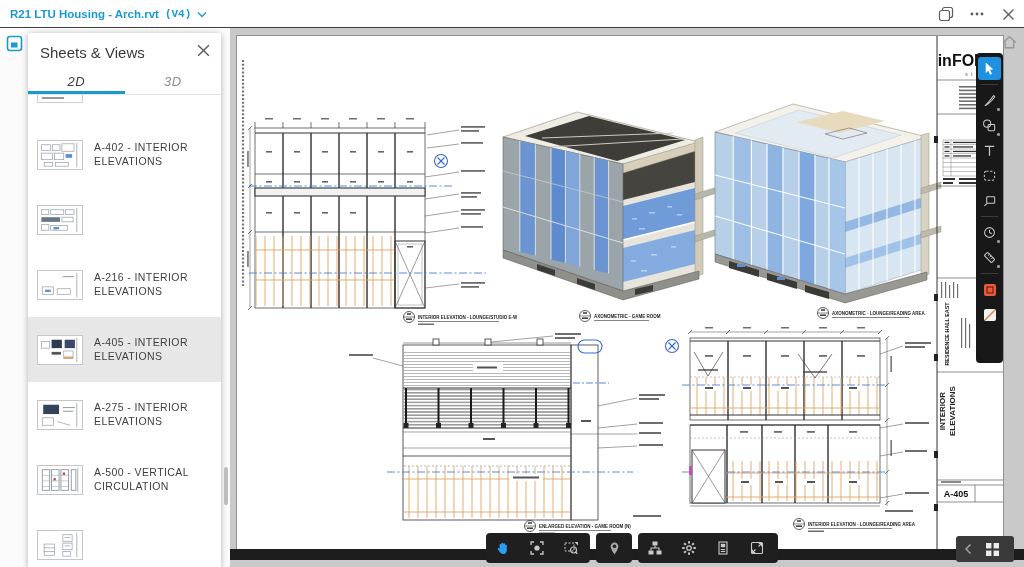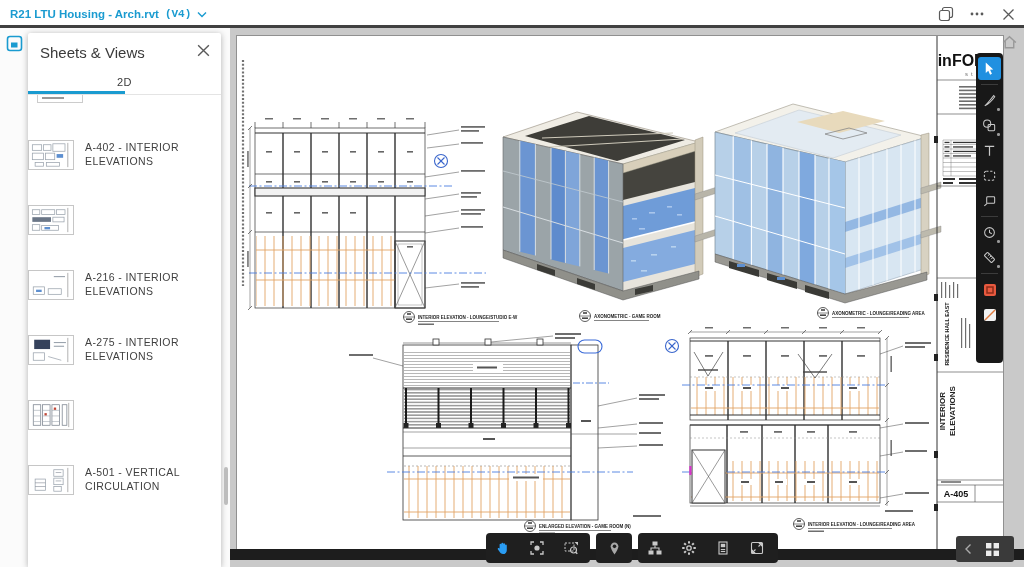--- a/index.html
+++ b/index.html
@@ -1,21 +1,21 @@
 <!DOCTYPE html>
 <html><head>
 <meta charset="utf-8">
 <style>
   * { margin:0; padding:0; box-sizing:border-box; }
   html,body { width:1024px; height:567px; overflow:hidden; }
   body { font-family:"Liberation Sans", sans-serif; background:#fff; position:relative; }
   .app { position:absolute; inset:0; width:1024px; height:567px; overflow:hidden; }
 
   
-  .topbar { position:absolute; left:0; top:0; width:1024px; height:28px; background:#ffffff; border-bottom:3px solid #404040; z-index:40; }
+  .topbar { position:absolute; left:0; top:0; width:1024px; height:28px; background:#ffffff; border-bottom:1px solid #404040; z-index:40; }
   .doc-title { position:absolute; left:10px; top:0; height:28px; display:flex; align-items:center; gap:6px; cursor:pointer; }
   .doc-title .t { color:#1a9bd0; font-size:11.5px; font-weight:bold; }
   .doc-title .v { color:#1a9bd0; font-size:11px; font-weight:bold;font-family:Liberation Mono, monospace; }
   .topbar-right { position:absolute; right:8px; top:0; height:28px; display:flex; align-items:center; gap:15px; }
   .tb-icon { width:16px; height:16px; display:flex; align-items:center; justify-content:center; cursor:pointer; }
 
   
   .canvas { position:absolute; left:230px; top:28px; width:794px; height:539px; background:#c9c9c9; z-index:1; }
   .sheet { position:absolute; left:7px; top:8px; width:766px; height:513px; background:#ffffff; box-shadow:0 0 0 1px #909090; }
   .sheet svg { display:block; }
@@ -23,27 +23,27 @@
   .home-ico { position:absolute; left:771px; top:6px; width:17px; height:17px; cursor:pointer; }
 
   
   .left-rail { position:absolute; left:0; top:28px; width:230px; height:539px; background:#fbfbfb; z-index:20; }
   .panel-toggle { position:absolute; left:6px; top:7px; width:18px; height:18px; cursor:pointer; }
   .panel { position:absolute; left:28px; top:5px; width:193px; height:534px; background:#fff; box-shadow:0 1px 6px rgba(0,0,0,.3); border-radius:2px 2px 0 0; overflow:hidden; }
   .panel-head { position:relative; height:36px; }
   .panel-title { position:absolute; left:12px; top:11px; font-size:15px; color:#3a3a3a; }
   .panel-close { position:absolute; right:10px; top:10px; width:15px; height:15px; cursor:pointer; }
   .tabs { position:relative; height:26px; border-bottom:1px solid #e4e4e4; display:flex; }
-  .tab { flex:1; display:flex; align-items:center; justify-content:center; font-size:11px; color:#8d8d8d; cursor:pointer; letter-spacing:.5px; }
+  .tab { flex:1; display:flex; align-items:center; justify-content:center; font-size:13px; color:#8d8d8d; cursor:pointer; letter-spacing:.5px;font-style:italic; }
   .tab.active { color:#3a3a3a; }
   .tab-bar { position:absolute; left:0; bottom:0; width:50%; height:3px; background:#1a9bd0; }
   .sheet-list { position:relative; height:471px; overflow:hidden; }
   .sliver { width:46px; height:8px; border:1px solid #ccc; border-top:none; background:#fff; margin:0 0 19px 9px; position:relative; }
   .sliver::after { content:""; position:absolute; left:4px; top:2px; width:22px; height:2px; background:#999; }
-  .row { height:65px; display:flex; align-items:center; padding-left:0; gap:11px; cursor:pointer; }
+  .row { height:65px; display:flex; align-items:center; padding-left:9px; gap:11px; cursor:pointer; }
   .row.selected { background:#e7e7e7; }
   .thumb { width:46px; height:30px; background:#fff; border:1px solid #c6c6c6; flex:none; }
   .row-label { width:122px; font-size:10.5px; color:#3f3f3f; letter-spacing:.4px; line-height:1.32; }
   .scroll-thumb { position:absolute; left:224px; top:439px; width:4px; height:38px; background:#bdbdbd; border-radius:2px; cursor:pointer; }
 
   
   .rtoolbar { position:absolute; left:976px; top:53px; width:27px; height:310px; background:#181818; border-radius:4px; z-index:30; display:flex; flex-direction:column; align-items:center; padding-top:3px; }
   .rt-btn { width:23px; height:23px; margin:1px 0; border-radius:3px; display:flex; align-items:center; justify-content:center; position:relative; cursor:pointer; }
   .rt-btn.sel { background:#2090e0; }
   .rt-div { width:17px; height:1px; background:#3c3c3c; margin:3px 0; }
@@ -658,20 +658,21 @@
 
     <aside class="panel">
       <div class="panel-head">
         <div class="panel-title">Sheets &amp; Views</div>
         <svg class="panel-close" viewBox="0 0 14 14">
           <path d="M2,2 L12,12 M12,2 L2,12" stroke="#5a5a5a" stroke-width="1.3"></path>
         </svg>
       </div>
       <div class="tabs">
         <div class="tab active">2D</div>
+        <div class="tab">3D</div>
         <div class="tab-bar"></div>
       </div>
       <div class="sheet-list">
         <div class="sliver"></div>
 
         <div class="row">
           <svg class="thumb" viewBox="0 0 46 30">
             <g fill="none" stroke="#9aa3ad" stroke-width="0.8">
               <rect x="3" y="4" width="10" height="6"></rect>
                 <rect x="15" y="4" width="8" height="6"></rect>
@@ -709,20 +710,32 @@
               <rect x="4" y="17" width="12" height="8"></rect>
                 <rect x="20" y="19" width="14" height="6"></rect>
             </g>
             <line x1="26" y1="6" x2="38" y2="6" stroke="#9aa3ad" stroke-width="1.2"></line>
             <rect x="7" y="20" width="6" height="2.5" fill="#5d8fd0"></rect>
             <line x1="41" y1="2" x2="41" y2="28" stroke="#888" stroke-width="0.7"></line>
           </svg>
           <div class="row-label">A-216 - INTERIOR ELEVATIONS</div>
         </div>
 
+        <div class="row selected">
+          <svg class="thumb" viewBox="0 0 46 30">
+            <rect x="3" y="6" width="9" height="7" fill="none" stroke="#9aa3ad" stroke-width="0.8"></rect>
+            <rect x="14" y="4" width="11" height="9" fill="#2e3a4e"></rect>
+            <rect x="28" y="4" width="11" height="9" fill="#3a4a66"></rect>
+            <rect x="14" y="17" width="10" height="3" fill="#555"></rect>
+            <rect x="27" y="16" width="10" height="8" fill="none" stroke="#9aa3ad" stroke-width="0.8"></rect>
+            <rect x="27" y="22" width="10" height="2" fill="#e0a060"></rect>
+            <line x1="41" y1="2" x2="41" y2="28" stroke="#888" stroke-width="0.7"></line>
+          </svg>
+          <div class="row-label">A-405 - INTERIOR ELEVATIONS</div>
+        </div>
 
         <div class="row">
           <svg class="thumb" viewBox="0 0 46 30">
             <rect x="5" y="4" width="17" height="10" fill="#35425c"></rect>
             <line x1="26" y1="7" x2="39" y2="7" stroke="#9aa3ad" stroke-width="1.2"></line>
             <line x1="26" y1="11" x2="37" y2="11" stroke="#9aa3ad" stroke-width="1.2"></line>
             <rect x="4" y="18" width="12" height="8" fill="none" stroke="#9aa3ad" stroke-width="0.8"></rect>
             <line x1="20" y1="22" x2="34" y2="26" stroke="#9aa3ad" stroke-width="0.8"></line>
             <line x1="41" y1="2" x2="41" y2="28" stroke="#888" stroke-width="0.7"></line>
           </svg>
@@ -745,39 +758,39 @@
                 <line x1="14" y1="22" x2="22" y2="22"></line>
               <line x1="24" y1="10" x2="32" y2="10"></line>
                 <line x1="24" y1="16" x2="32" y2="16"></line>
                 <line x1="24" y1="22" x2="32" y2="22"></line>
             </g>
             <rect x="26" y="7" width="2.5" height="2.5" fill="#c04838"></rect>
             <rect x="16" y="13" width="2.5" height="2.5" fill="#c04838"></rect>
             <rect x="35" y="4" width="5" height="22" fill="none" stroke="#78808c" stroke-width="0.8"></rect>
             <line x1="42" y1="2" x2="42" y2="28" stroke="#888" stroke-width="0.7"></line>
           </svg>
+          <div class="row-label">A-500 - VERTICAL CIRCULATION</div>
         </div>
 
         <div class="row">
           <svg class="thumb" viewBox="0 0 46 30">
             <g fill="none" stroke="#9aa3ad" stroke-width="0.8">
               <rect x="26" y="4" width="10" height="7"></rect>
                 <rect x="26" y="13" width="10" height="7"></rect>
                 <rect x="26" y="22" width="8" height="5"></rect>
               <rect x="6" y="14" width="11" height="12"></rect>
             </g>
             <g stroke="#78808c" stroke-width="0.6">
               <line x1="6" y1="18" x2="17" y2="18"></line>
                 <line x1="6" y1="22" x2="17" y2="22"></line>
               <line x1="28" y1="7" x2="34" y2="7"></line>
                 <line x1="28" y1="16" x2="34" y2="16"></line>
             </g>
             <line x1="41" y1="2" x2="41" y2="28" stroke="#888" stroke-width="0.7"></line>
           </svg>
-          <div class="row-label">A-501 - VERTICAL CIRCULATION</div>
         </div>
       </div>
     </aside>
 
     <div class="scroll-thumb"></div>
   </div>
 
   <div class="rtoolbar">
     <div class="rt-btn sel">
       <svg width="15" height="15" viewBox="0 0 16 16">

